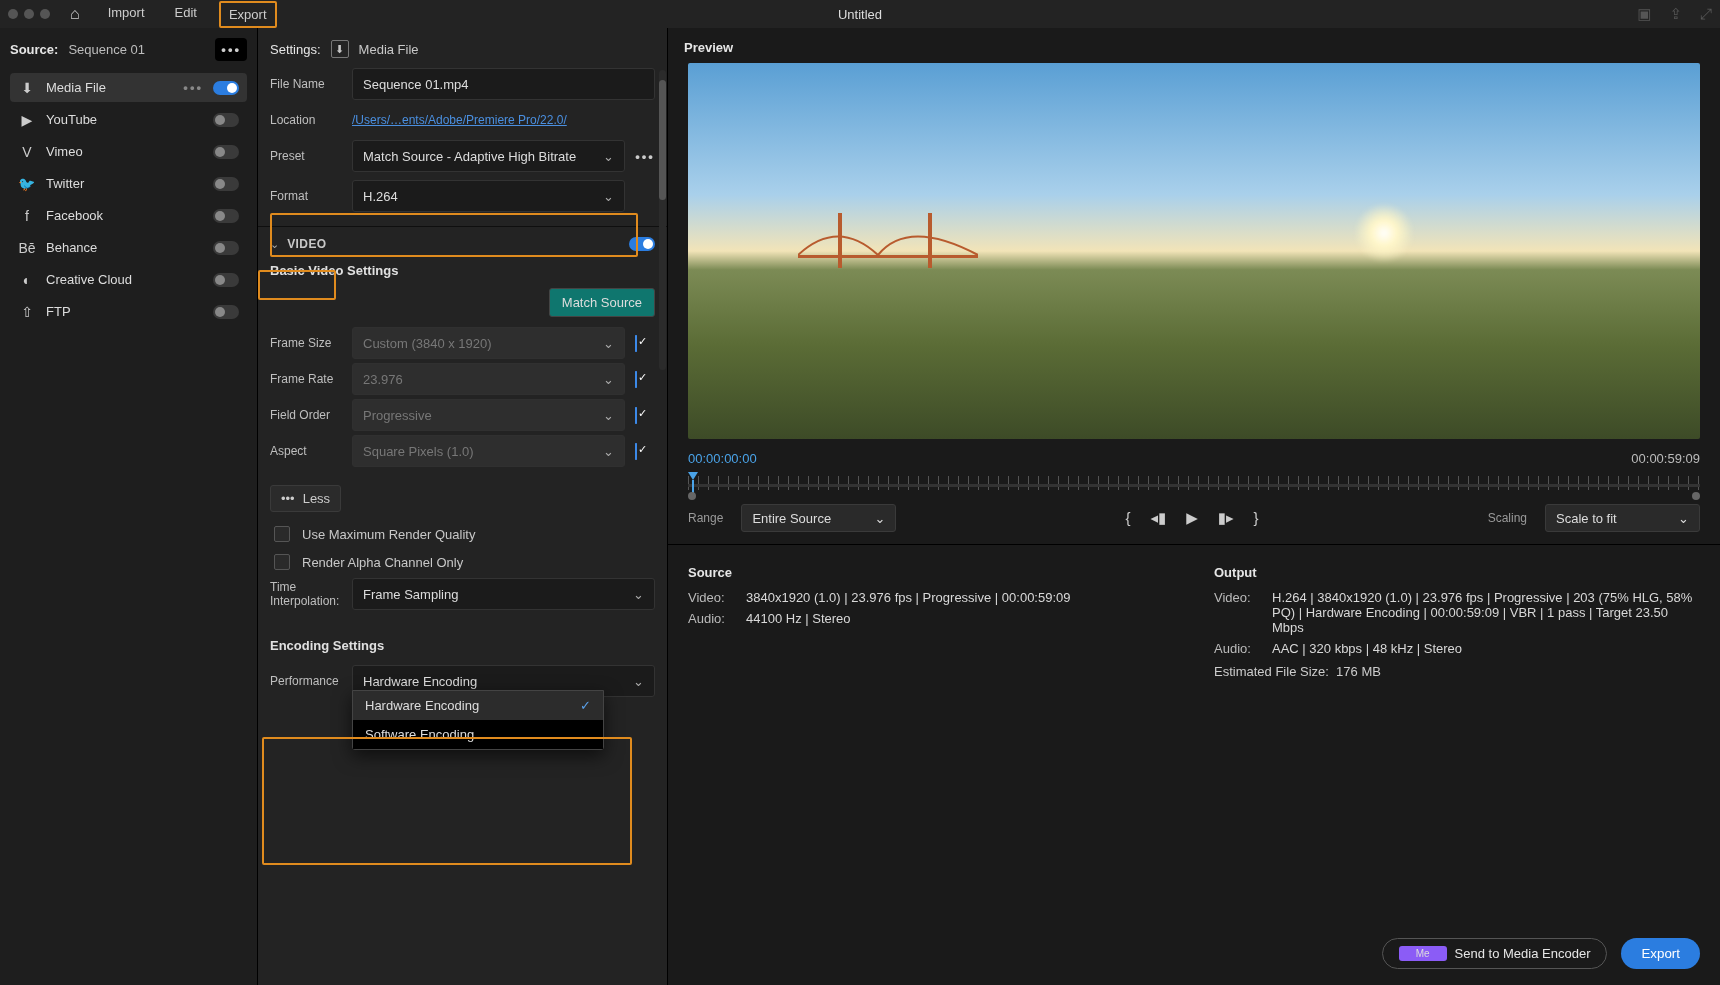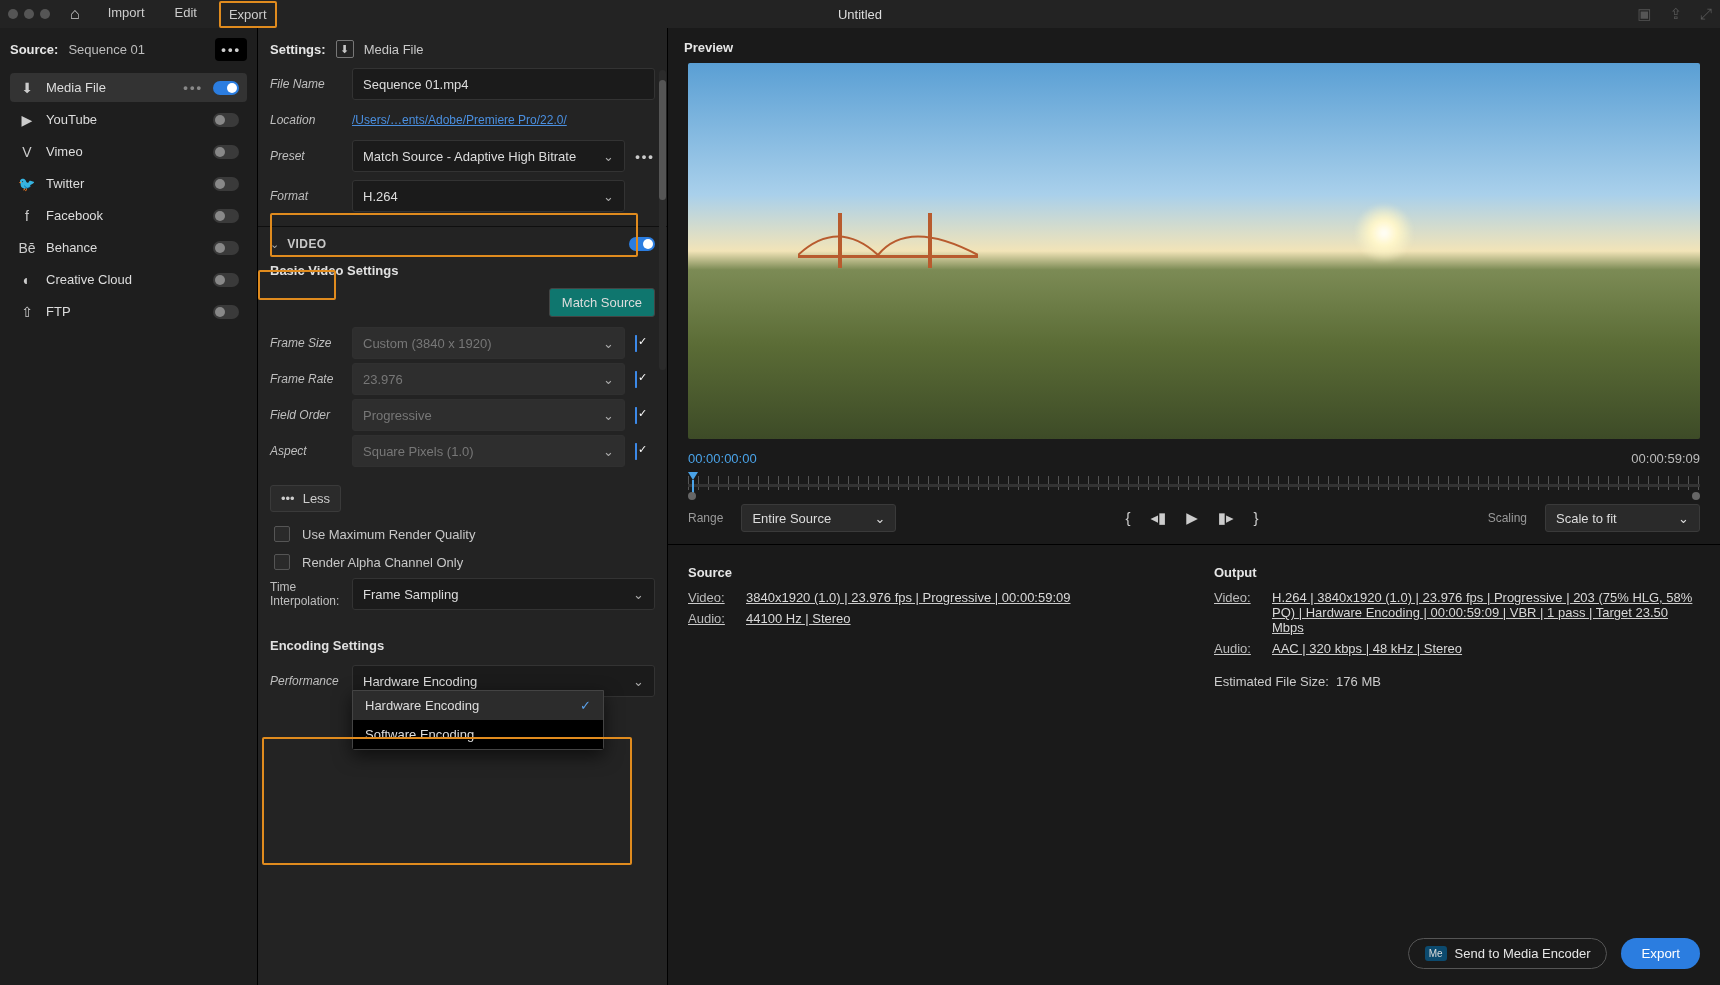--- a/index.html
+++ b/index.html
@@ -33,25 +33,25 @@
 .dest .more { color:#888; letter-spacing:2px; font-weight:bold; }
 .toggle { width:26px; height:14px; border-radius:7px; background:#3a3a3a; position:relative; }
 .toggle::after{ content:''; position:absolute; width:10px; height:10px; border-radius:50%; background:#888; top:2px; left:2px;}
 .toggle.on { background:#2b7de0; }
 .toggle.on::after{ left:14px; background:#fff;}
 
 
 .midcol { width:410px; background:#232323; border-right:1px solid #000; position:relative; }
 .midinner { overflow:auto; height:100%; }
 .sethdr { display:flex; align-items:center; gap:10px; padding:12px 12px 8px; }
-.sethdr .lbl { font-weight:700; color:#e6e6e6; }
+.sethdr .lbl { font-weight:400; color:#e6e6e6; }
 .sethdr .ico2 { width:18px; height:18px; border:1px solid #777; border-radius:2px; display:flex; align-items:center; justify-content:center; font-size:11px;}
 .form { padding:0 12px 12px; }
 .frow { display:flex; align-items:center; min-height:36px; gap:10px; }
-.frow .flbl { width:72px; color:#bfbfbf; font-size:12px;font-style:italic; }
+.frow .flbl { width:72px; color:#bfbfbf; font-size:12px; }
 .frow .flbl2 { width:72px; color:#bfbfbf; font-size:12px; line-height:1.2;}
 .input, .select { flex:1; height:32px; background:#1b1b1b; border:1px solid #333; border-radius:3px; padding:0 10px; color:#ddd; display:flex; align-items:center; justify-content:space-between; }
 .select .chev { color:#aaa; margin-left:6px;}
 .select.dis { background:#2e2e2e; color:#777; border-color:#303030;}
 .link { color:#4a8fe0; text-decoration:underline; cursor:pointer; font-size:12px;}
 .extra { width:20px; text-align:center; color:#ccc; letter-spacing:2px; font-weight:bold;}
 .hl-box { position:absolute; border:2px solid #e08b1e; border-radius:2px; pointer-events:none; }
 .section { border-top:1px solid #0f0f0f; }
 .sechdr { display:flex; align-items:center; padding:10px 12px; }
 .sechdr .chev { color:#aaa; margin-right:8px; font-size:11px;}
@@ -91,27 +91,27 @@
 .ruler .ticks{position:absolute; top:6px; left:0; right:0; height:14px; background:repeating-linear-gradient(90deg,#555 0 1px, transparent 1px 10px);}
 .ruler .dot{position:absolute; top:22px; width:8px; height:8px; border-radius:50%; background:#666;}
 .ctrls { display:flex; align-items:center; gap:18px; padding:4px 20px 12px; }
 .ctrls .lbl3{color:#999; font-size:12px;}
 .ctrls .sel{ width:155px; height:28px; background:#2a2a2a; border:1px solid #3a3a3a; border-radius:3px; display:flex; align-items:center; justify-content:space-between; padding:0 10px; color:#ddd;}
 .ctrls .pbtns{ margin:0 auto; display:flex; gap:20px; color:#ccc; font-size:15px;}
 .ctrls .pbtns span{cursor:pointer;}
 .metabox { border-top:1px solid #000; padding:20px; display:flex; gap:40px; font-size:13px; }
 .metabox .col{flex:1;}
 .metabox .h{font-weight:600; color:#e6e6e6; margin-bottom:10px;}
-.metabox .row{display:flex; gap:8px; margin-bottom:6px; color:#ccc;text-decoration:underline;}
+.metabox .row{display:flex; gap:8px; margin-bottom:6px; color:#ccc;}
 .metabox .k{width:50px; color:#bbb;}
 .metabox .row .v{flex:1; color:#d8d8d8;}
-.metabox .est{margin-top:18px; color:#ccc;}
+.metabox .est{margin-top:8px; color:#ccc;}
 .footer { margin-top:auto; display:flex; justify-content:flex-end; align-items:center; gap:14px; padding:16px 20px; }
 .btn-me { background:#1a1a1a; border:1px solid #555; border-radius:16px; padding:7px 16px; display:flex; align-items:center; gap:8px; color:#e6e6e6; cursor:pointer;}
-.btn-me .mei{background:#0c4a6e; border-radius:3px; padding:2px 4px; font-size:10px; color:#ddd;}
+.btn-me .mei{background:#8b5cf6; border-radius:3px; padding:2px 17px; font-size:10px; color:#ddd;}
 .btn-exp { background:#2b7de0; border:none; border-radius:16px; padding:8px 20px; color:#fff; font-weight:500; cursor:pointer;}
 </style>
 </head>
 <body>
 
 <div class="topbar">
   <div class="traffic">
       <span></span>
       <span></span>
       <span></span>

